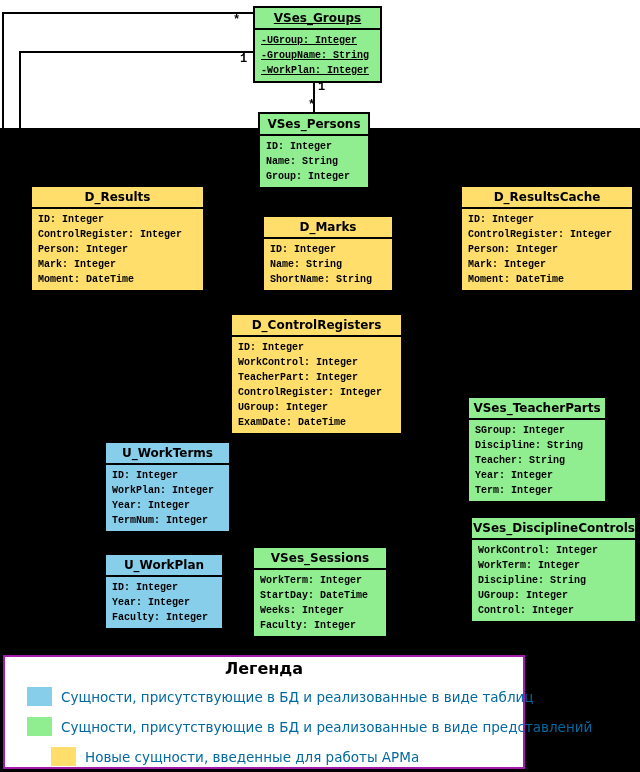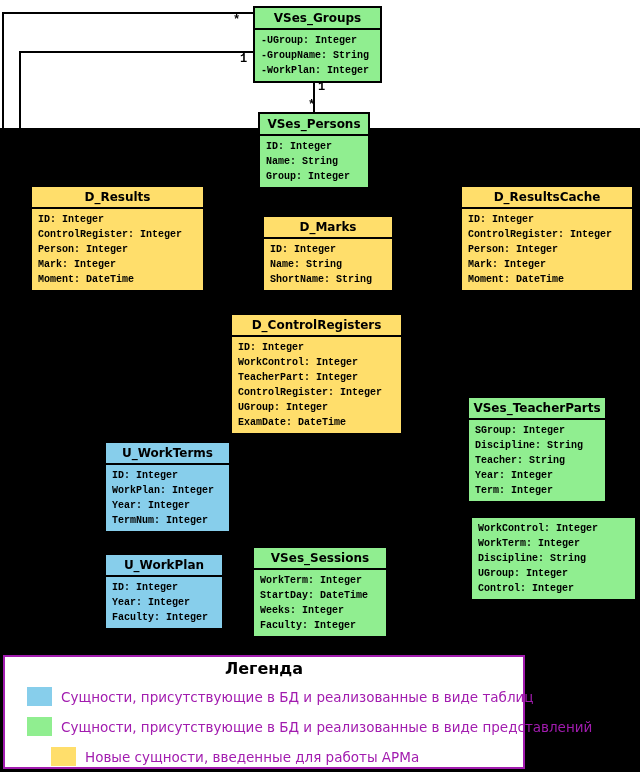--- a/index.html
+++ b/index.html
@@ -31,21 +31,21 @@
     position:absolute;left:3px;top:655px;width:522px;height:114px;z-index:2;
     background:#fff;border:2px solid #a21caf;box-sizing:border-box;
   }
   #legend-title{
     position:absolute;left:0;top:2px;width:100%;text-align:center;
     font:bold 16px "DejaVu Sans",sans-serif;color:#000;
   }
   .legend-row{position:absolute;left:22px;height:19px;display:flex;align-items:center;}
   .legend-swatch{width:25px;height:19px;flex:0 0 25px;}
   .legend-label{
-    margin-left:9px;font:13.5px "DejaVu Sans",sans-serif;color:#a21caf;white-space:nowrap;
+    margin-left:9px;font:13.5px "DejaVu Sans",sans-serif;color:#0369a1;white-space:nowrap;
   }
 </style>
 </head>
 <body>
 
 <div id="canvas">
   <div id="white-strip"></div>
 
   <svg id="connectors" width="640" height="772" shape-rendering="crispEdges">
     <path d="M253 13 H3 V128" fill="none" stroke="#000" stroke-width="2"></path>
@@ -54,21 +54,21 @@
   </svg>
 
   <div id="labels">
       <span class="mult-label" style="left: 233px; top: 14px;">*</span>
       <span class="mult-label" style="left: 240px; top: 53px;">1</span>
       <span class="mult-label" style="left: 318px; top: 81px;">1</span>
       <span class="mult-label" style="left: 308px; top: 99px;">*</span>
     </div>
 
   <div id="entities">
-      <div class="entity" style="left: 253px; top: 6px; width: 129px; background: rgb(144, 238, 144);">
+      <div class="entity" style="left: 253px; top: 6px; width: 129px; background: rgb(144, 238, 144); text-decoration: underline;">
         <div class="title">VSes_Groups</div>
         <div class="fields">
           <div class="field">-UGroup: Integer</div>
           <div class="field">-GroupName: String</div>
           <div class="field">-WorkPlan: Integer</div>
         </div>
       </div>
       <div class="entity" style="left: 258px; top: 112px; width: 112px; background: rgb(144, 238, 144);">
         <div class="title">VSes_Persons</div>
         <div class="fields">
@@ -120,20 +120,21 @@
         <div class="title">VSes_TeacherParts</div>
         <div class="fields">
           <div class="field">SGroup: Integer</div>
           <div class="field">Discipline: String</div>
           <div class="field">Teacher: String</div>
           <div class="field">Year: Integer</div>
           <div class="field">Term: Integer</div>
         </div>
       </div>
       <div class="entity" style="left: 470px; top: 516px; width: 167px; background: rgb(144, 238, 144);">
+        <div class="title">VSes_DisciplineControls</div>
         <div class="fields">
           <div class="field">WorkControl: Integer</div>
           <div class="field">WorkTerm: Integer</div>
           <div class="field">Discipline: String</div>
           <div class="field">UGroup: Integer</div>
           <div class="field">Control: Integer</div>
         </div>
       </div>
       <div class="entity" style="left: 104px; top: 441px; width: 127px; background: rgb(135, 206, 235);">
         <div class="title">U_WorkTerms</div>

